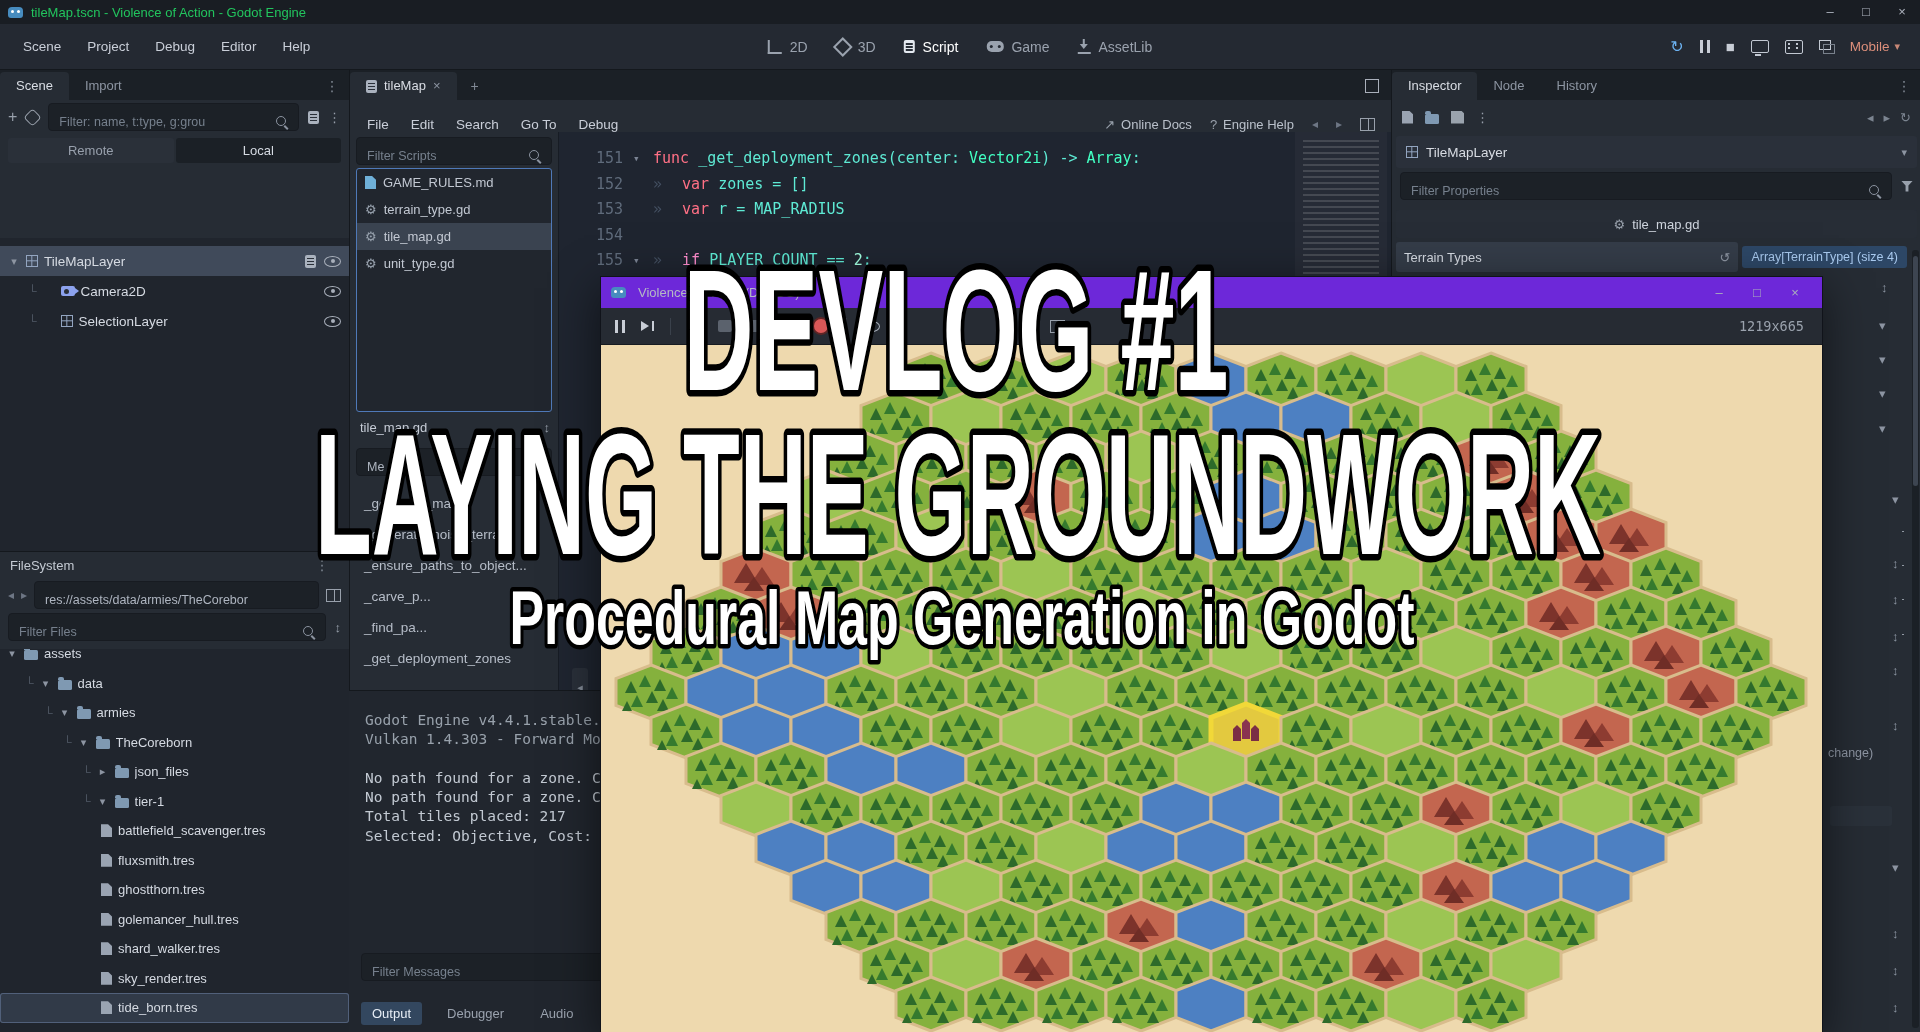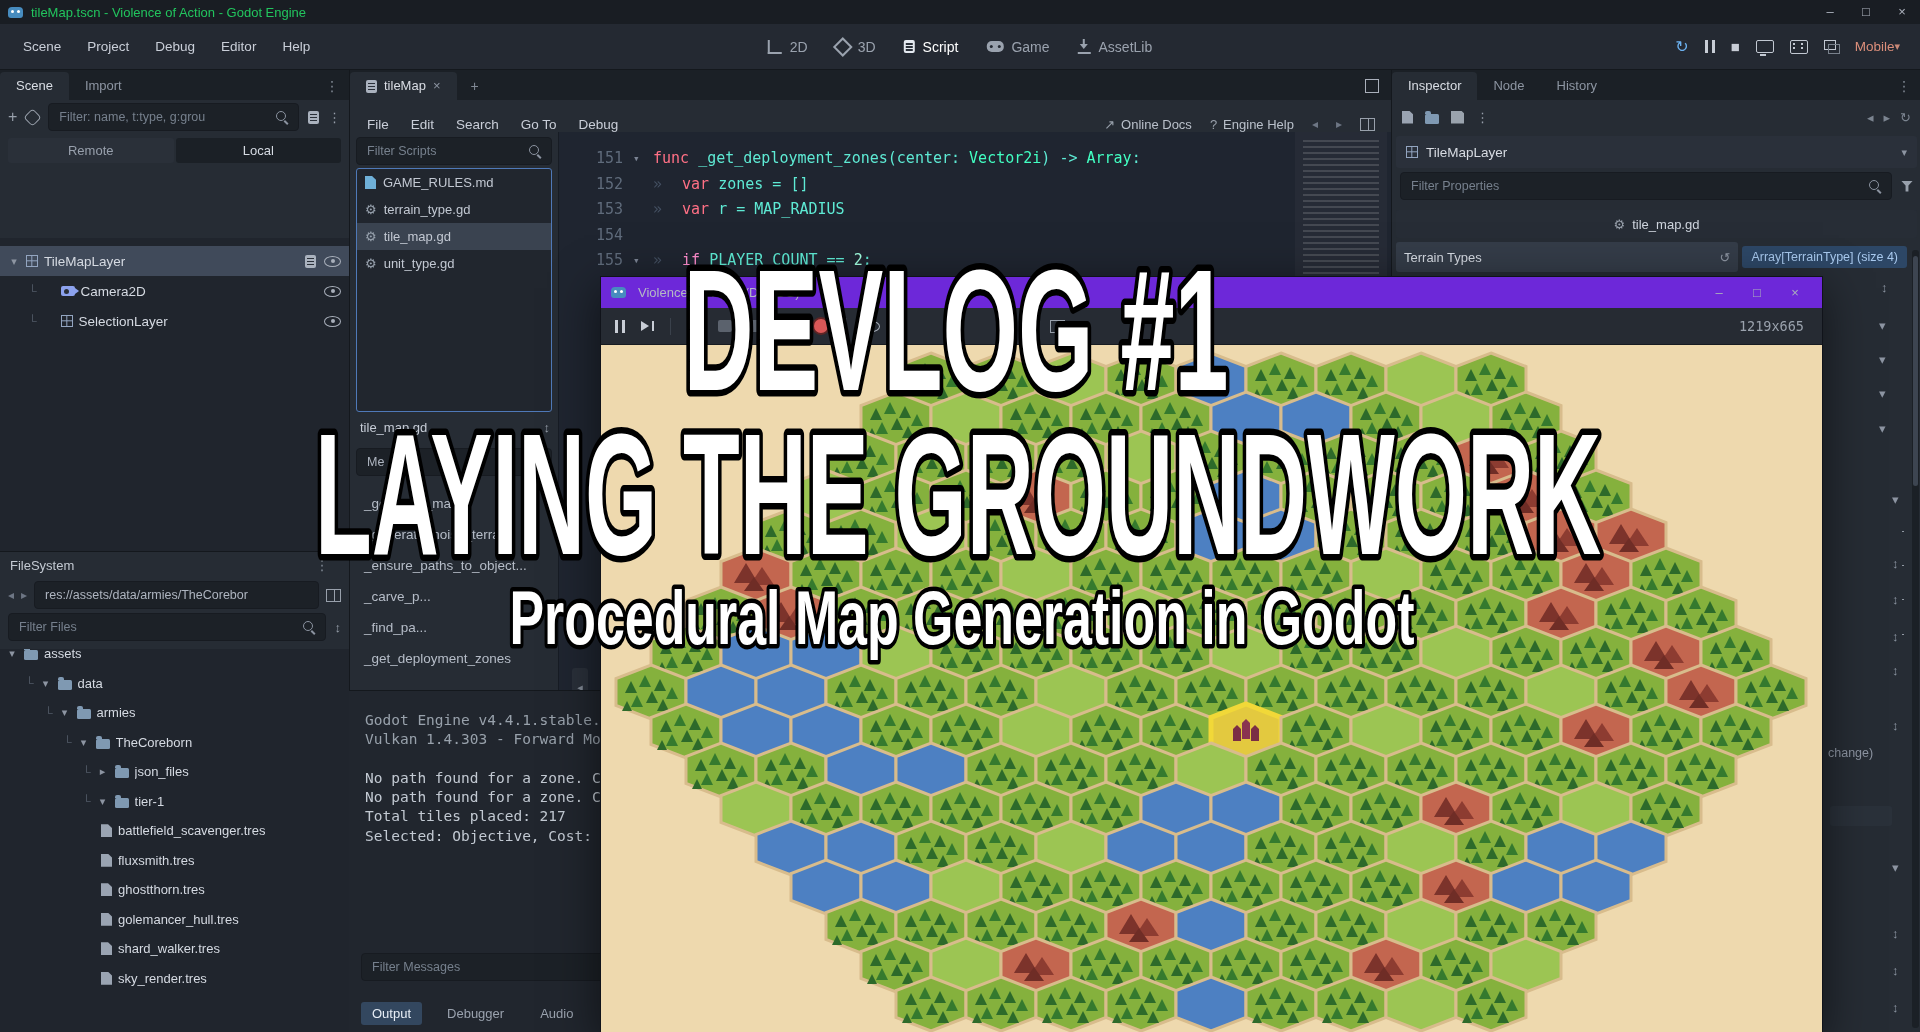--- a/index.html
+++ b/index.html
@@ -16,21 +16,21 @@
   .glogo::before{content:"";position:absolute;left:3px;top:3px;width:3px;height:3px;background:#fff;border-radius:50%;box-shadow:6px 0 0 #fff}
   
   .menubar{position:absolute;left:0;top:24px;width:1920px;height:46px;background:#242932;border-bottom:1px solid #14181d;display:flex;align-items:center;box-sizing:border-box;padding:0 10px}
   .menu-item{padding:0 13px;color:#c9ced8;font-size:13.5px}
   #workspaces{position:absolute;left:50%;transform:translateX(-50%);display:flex;gap:28px;align-items:center;height:46px}
   .ws{display:flex;align-items:center;gap:8px;color:#9aa2ae;font-size:14px}
   .ws.active{color:#fff}
   #run-bar{margin-left:auto;display:flex;align-items:center;gap:16px;padding-right:10px}
   .rb-glyph{color:#c8cdd6;font-size:15px}
   .rb-blue{color:#6cb1f0;font-size:16px}
-  .renderer{display:flex;align-items:center;color:#dd8f7b;font-size:13.5px}
+  .renderer{display:flex;align-items:center;gap:5px;color:#dd8f7b;font-size:13.5px}
   .renderer .chev{font-size:11px;color:#c98877}
   
   .icon-2d{width:12px;height:12px;border-left:2px solid #9aa2ae;border-bottom:2px solid #9aa2ae}
   .icon-3d{width:10px;height:10px;border:2px solid #9aa2ae;transform:rotate(45deg)}
   .icon-scroll{width:11px;height:13px;background:#aab2be;border-radius:2px;position:relative}
   .icon-scroll::before{content:"";position:absolute;left:2px;top:3px;right:2px;height:1.5px;background:#2a3039;box-shadow:0 3px 0 #2a3039,0 6px 0 #2a3039}
   .ws.active .icon-scroll{background:#e4e9f0}
   .icon-game{width:17px;height:11px;background:#9aa2ae;border-radius:5px;position:relative}
   .icon-game::before{content:"";position:absolute;left:3px;top:3.5px;width:3px;height:3px;border-radius:50%;background:#242932;box-shadow:8px 0 0 #242932}
   .icon-asset{width:13px;height:13px;border-bottom:2px solid #9aa2ae;position:relative}
@@ -79,21 +79,21 @@
   .dot-green{width:12px;height:12px;border-radius:50%;border:3px solid #5abf66;box-sizing:content-box}
   .dot-red{width:14px;height:14px;border-radius:50%;background:#d95757;border:2px solid #5e2525}
   .glyph{color:#98a0ab}
   
   .dock{position:absolute;background:#262c34;box-sizing:border-box}
   .tabstrip{height:30px;background:#1b2026;display:flex;align-items:flex-end}
   .dtab{padding:0 16px;height:28px;line-height:28px;color:#8d95a2;font-size:13px;border-radius:4px 4px 0 0}
   .dtab.active{background:#262c34;color:#d9dde4}
   .strip-dots{margin-left:auto;padding:0 10px;color:#828a96;font-size:14px;line-height:28px}
   .toolrow{display:flex;align-items:center;gap:9px;padding:0 8px;height:34px}
-  .finput{display:flex;align-items:center;gap:6px;background:#1c2127;border:1px solid #171b21;border-radius:4px;height:26px;padding:0 8px;flex:1;min-width:0}
+  .finput{display:flex;align-items:flex-end;gap:6px;background:#1c2127;border:1px solid #171b21;border-radius:4px;height:26px;padding:0 8px;flex:1;min-width:0}
   .finput input{background:transparent;border:none;color:#aeb5c0;font-size:12.5px;width:100%;font-family:"Liberation Sans",sans-serif}
   .finput input::placeholder{color:#76808d}
   
   .seg-row{display:flex;padding:4px 8px;gap:2px}
   .seg{flex:1;text-align:center;padding:5px 0;background:#2a3039;color:#98a0ac;font-size:13px;border-radius:3px}
   .seg.active{background:#1b2026;color:#d6dbe3}
   .tree{position:absolute;left:0;right:0;bottom:0;background:#20252d;overflow:hidden}
   .trow{display:flex;align-items:center;gap:6px;height:30px;padding-right:8px;box-sizing:border-box}
   .trow.sel{background:#404a5a}
   .trow .lbl{color:#d5dae2;font-size:13.5px;white-space:nowrap;overflow:hidden}
@@ -351,20 +351,24 @@
             <span class="icon-file"></span>
             <span class="lbl">golemancer_hull.tres</span>
           </div>
           <div class="trow fsrow" style="padding-left: 101px;">
             <span class="icon-file"></span>
             <span class="lbl">shard_walker.tres</span>
           </div>
           <div class="trow fsrow" style="padding-left: 101px;">
             <span class="icon-file"></span>
             <span class="lbl">sky_render.tres</span>
+          </div>
+          <div class="trow fsrow sel" style="padding-left: 101px;">
+            <span class="icon-file"></span>
+            <span class="lbl">tide_born.tres</span>
           </div>
         </div>
     </div>
   </div>
 
   <div class="dock" style="left:349px;top:70px;width:1042px;height:620px;border-left:1px solid #14181d">
     <div class="tabstrip">
       <div class="dtab active" style="display:flex;align-items:center;gap:7px">
         <span class="icon-scroll"></span>
         <span>tileMap</span>

